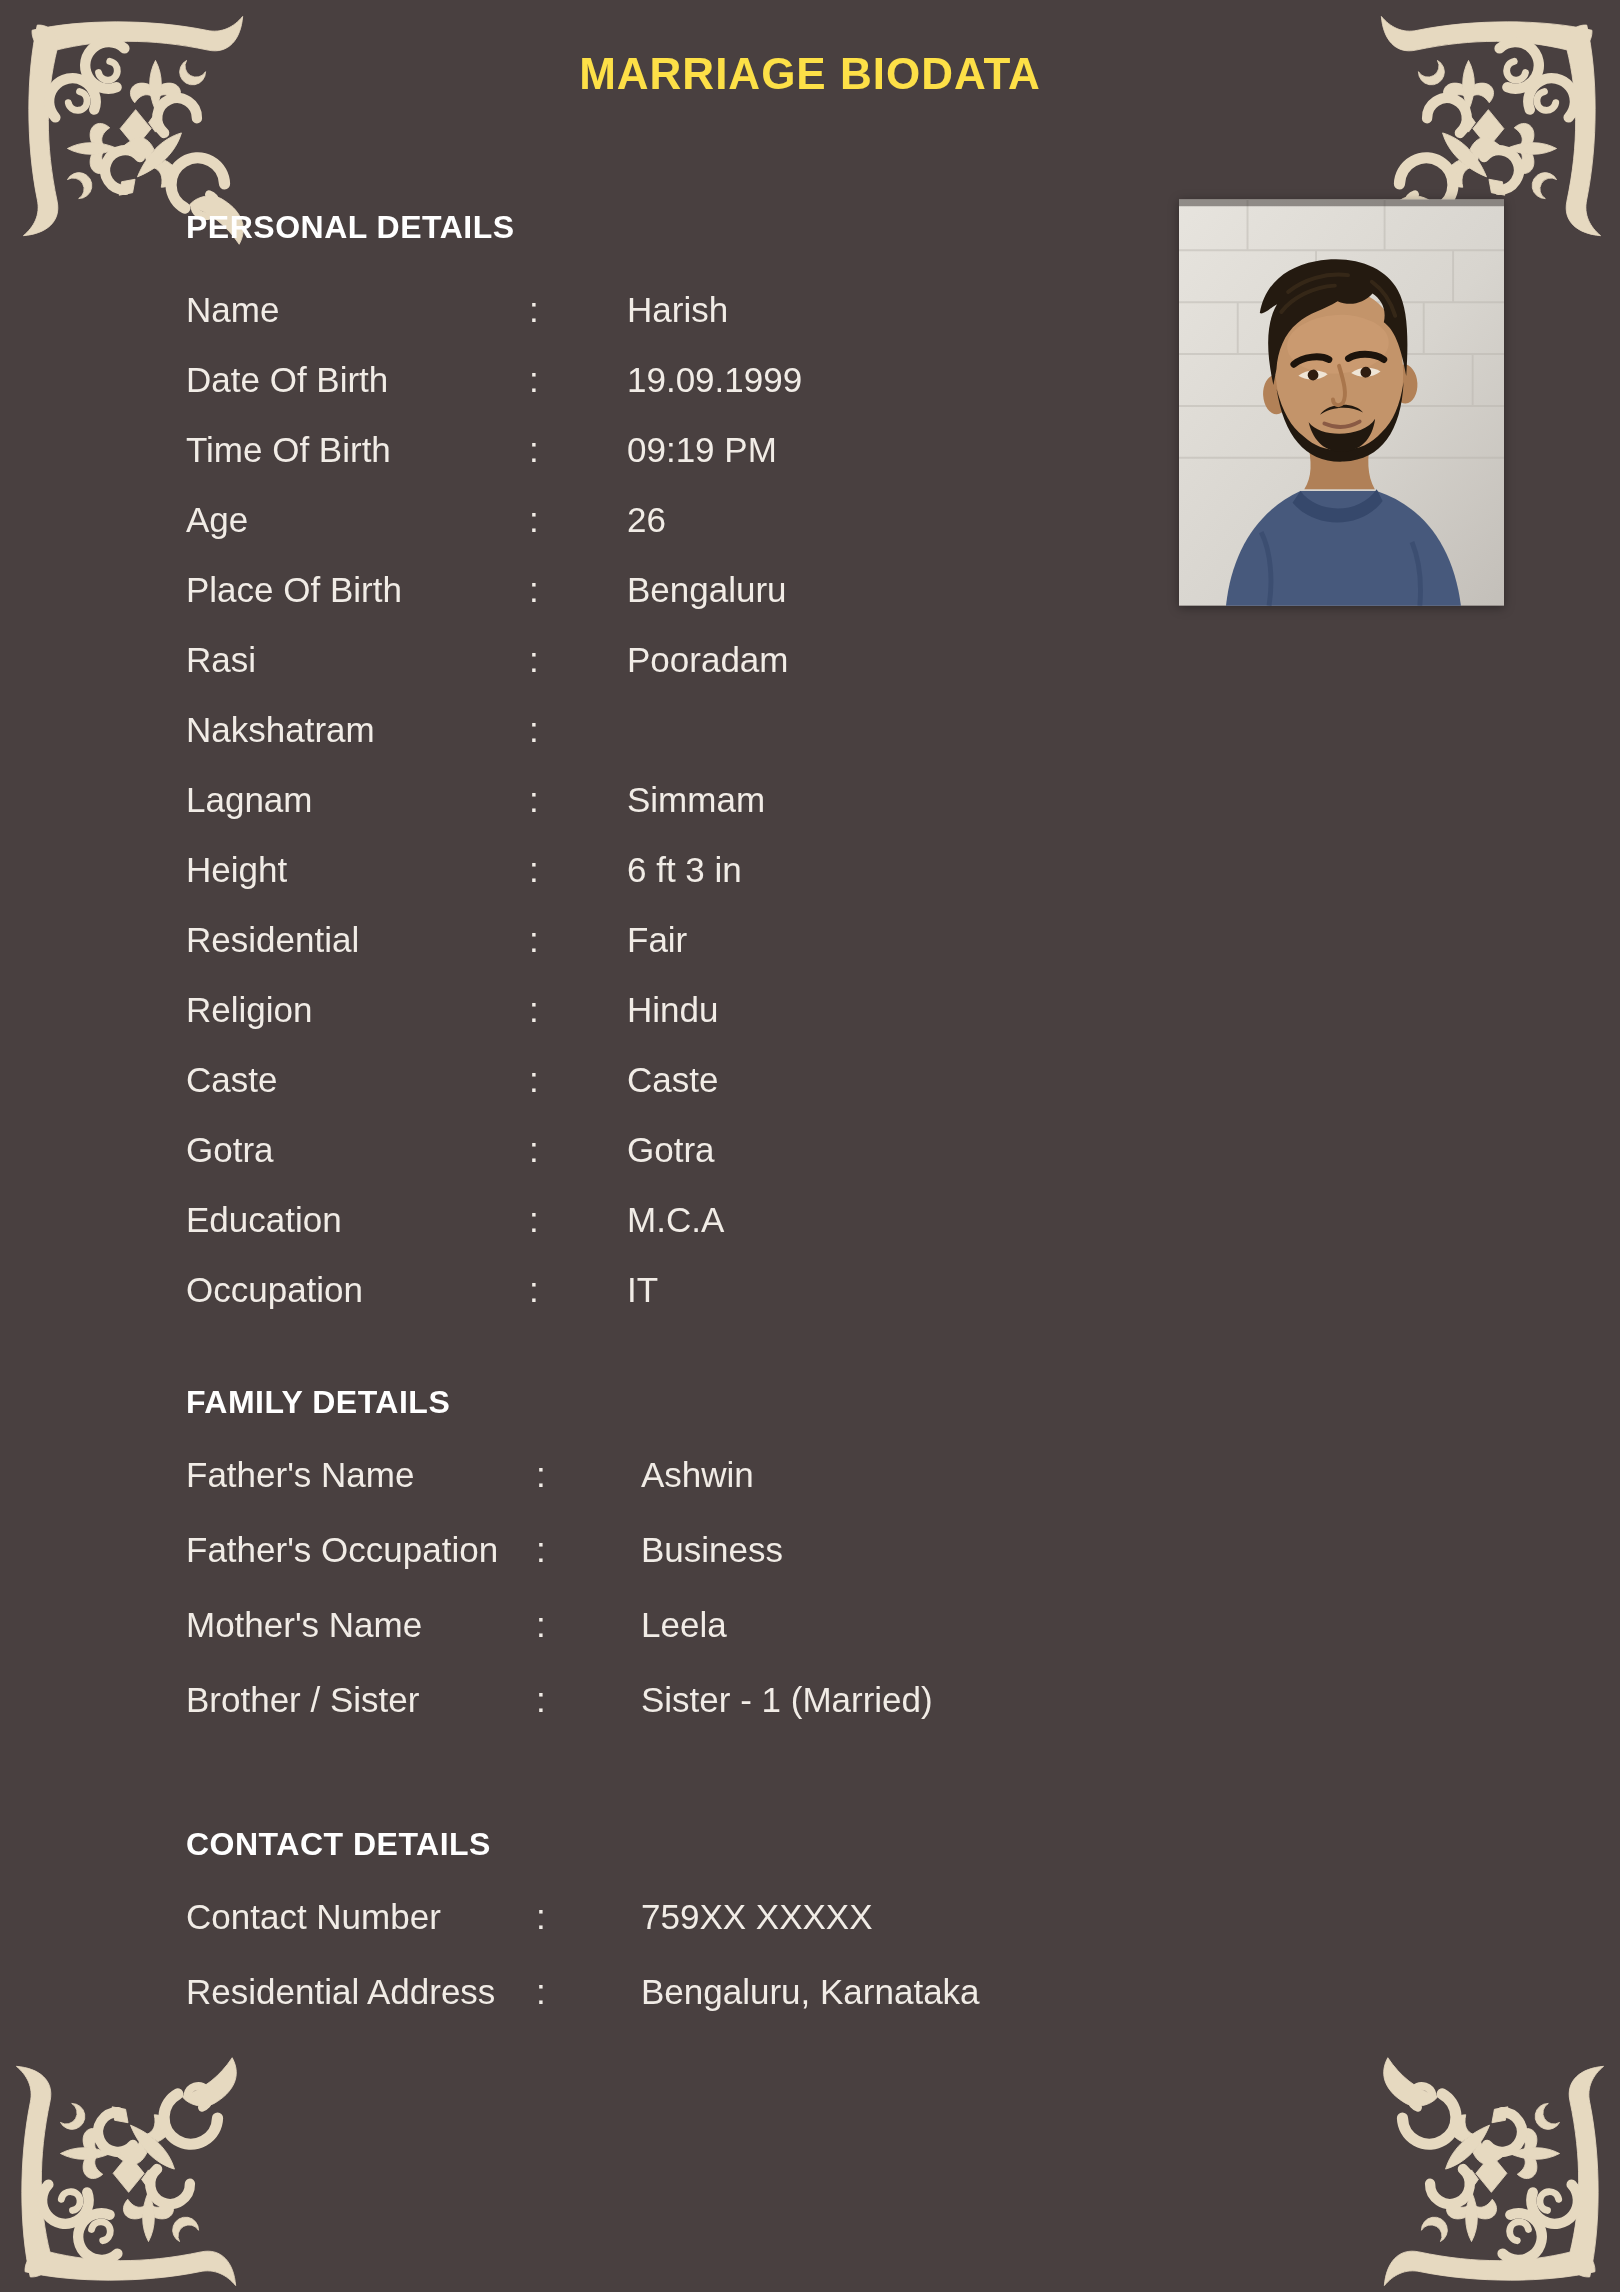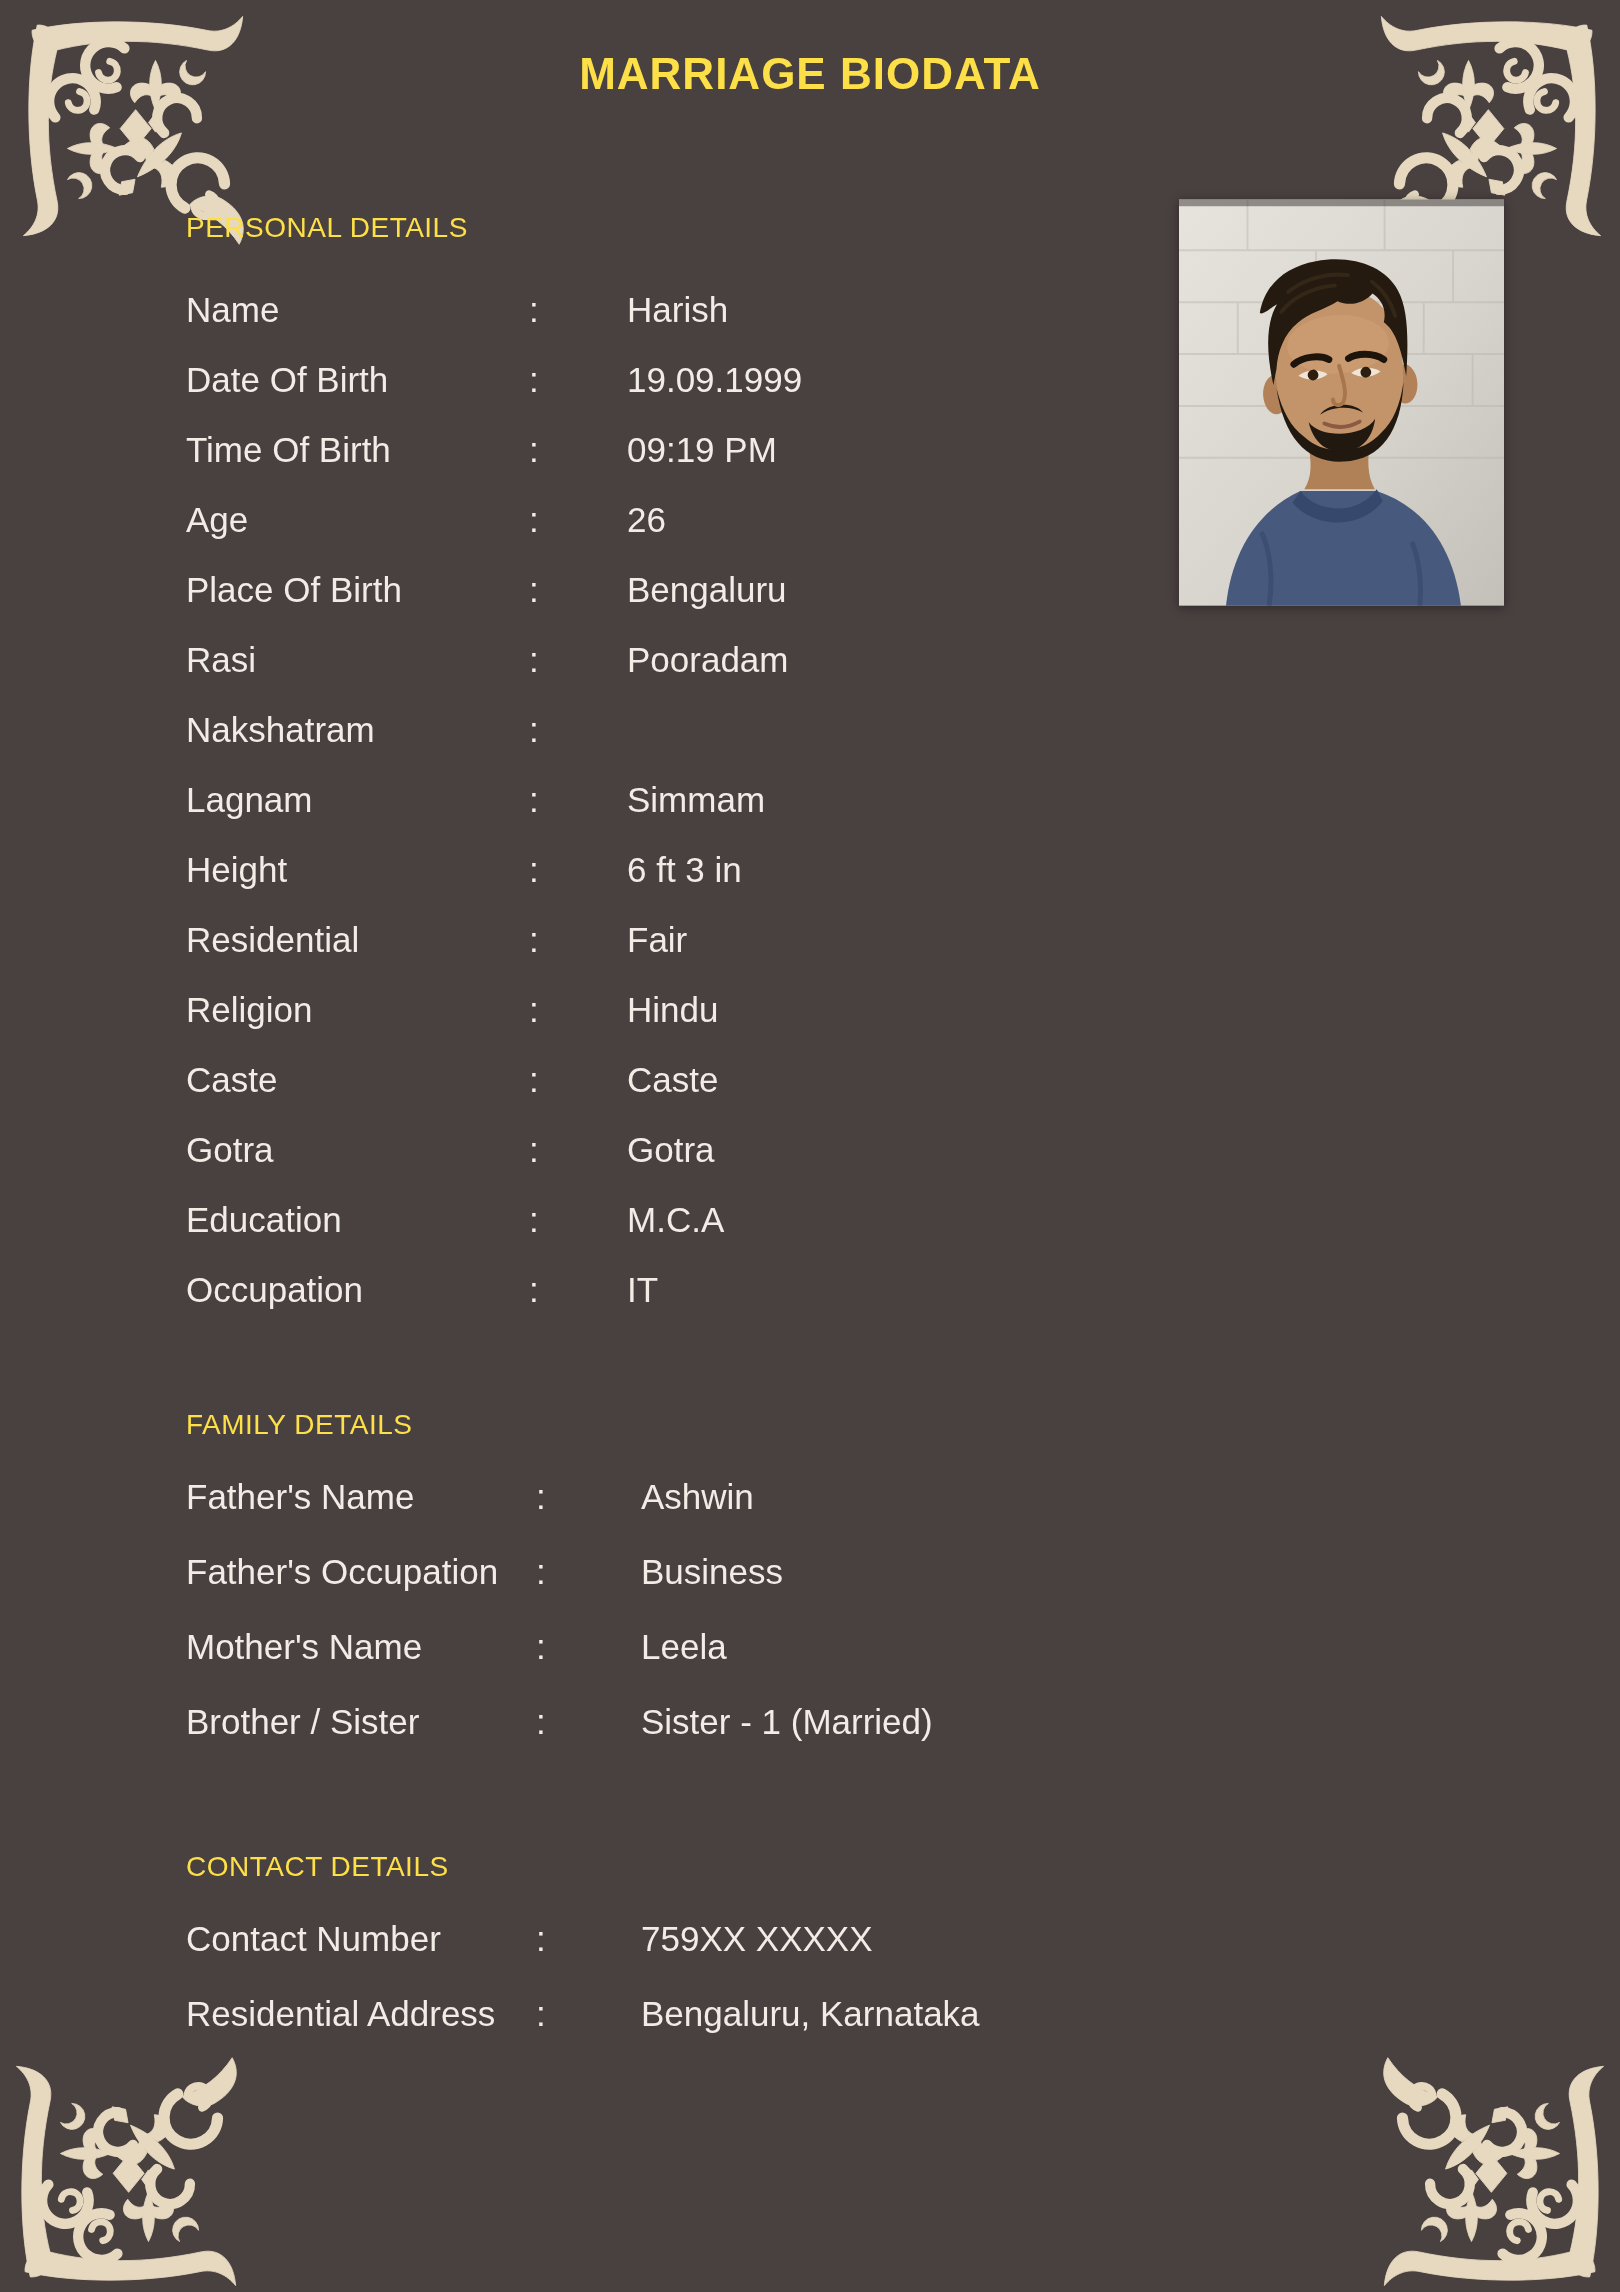--- a/index.html
+++ b/index.html
@@ -14,32 +14,32 @@
   .page-title {
     position:absolute; top:49px; left:0; width:100%;
     text-align:center;
     font-size:44px; font-weight:bold; letter-spacing:1px;
     color:#fde047;
   }
   .content {
     position:absolute; left:186px; top:206px; width:921px;
   }
   .section-title {
-    font-size:28px; font-weight:normal; letter-spacing:0.5px;
-    color:#fde047; margin:0; line-height:43px;
+    font-size:32px; font-weight:bold; letter-spacing:0.5px;
+    color:#ffffff; margin:0; line-height:43px;
   }
   .rows { margin-top:25.5px; }
   .row {
     display:flex; align-items:center; height:70px;
     font-size:35px; color:#f1ece6;
   }
   .row .label { width:343px; }
   .row .colon { width:98px; }
   .row .value { flex:1; }
-  .section-family { margin-top:78px; }
+  .section-family { margin-top:56px; }
   .section-contact { margin-top:86px; }
   .section-family .rows, .section-contact .rows { margin-top:13.7px; }
   .section-family .row, .section-contact .row { height:75px;gap:7px; }
 
   .photo-frame {
     position:absolute; left:1179px; top:199px;
     width:325px; height:407px;
     box-shadow:0 2px 9.8px rgba(0,0,0,0.35);
   }
   .photo-frame svg { display:block; width:100%; height:100%; }

